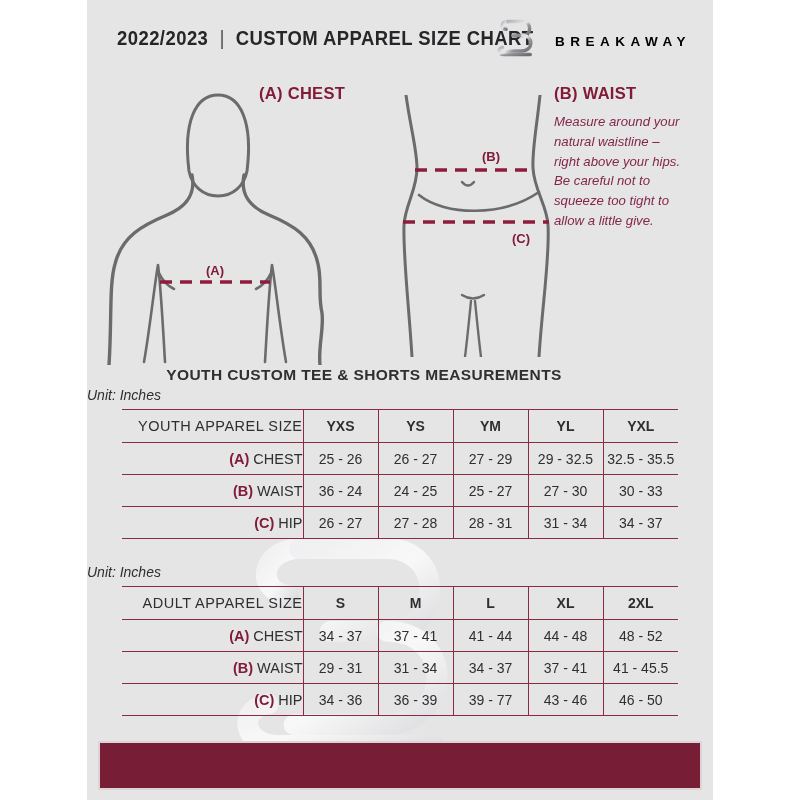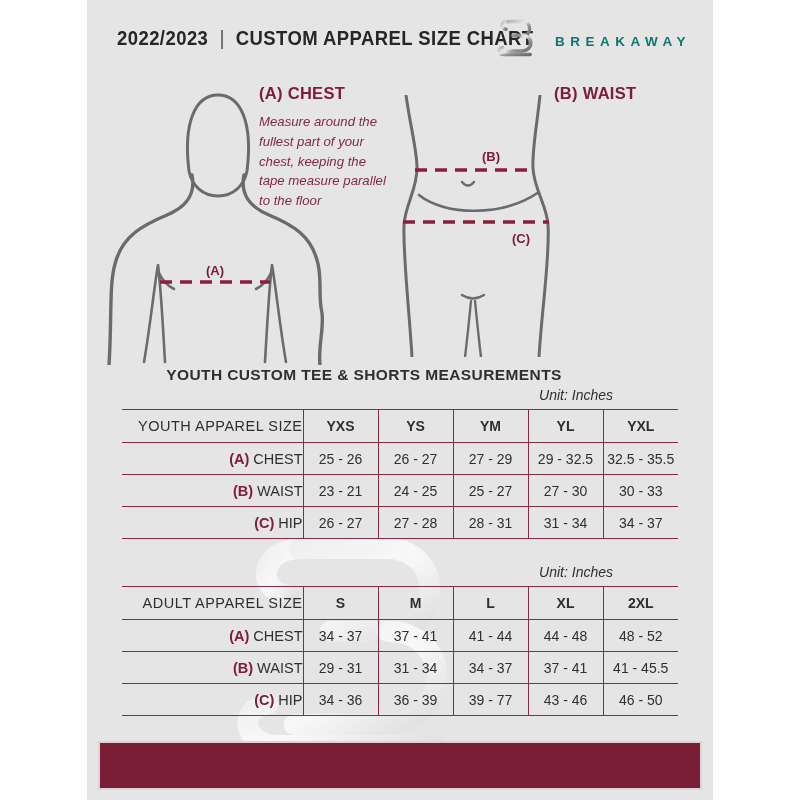--- a/index.html
+++ b/index.html
@@ -14,38 +14,38 @@
   html,body{margin:0;padding:0;}
   body{width:800px;height:800px;background:#ffffff;font-family:"Liberation Sans",sans-serif;position:relative;overflow:hidden;}
   .canvas{position:absolute;inset:0;}
   .page{position:absolute;left:87px;top:0;width:626px;height:800px;background:var(--page-bg);}
 
   
   .hdr{position:absolute;left:30px;top:26px;display:flex;align-items:center;gap:11px;transform:scaleX(.88);transform-origin:left center;white-space:nowrap;}
   .hdr .year,.hdr .title{font-size:21px;font-weight:700;letter-spacing:.5px;color:#262628;}
   .hdr .divider{font-size:20px;font-weight:300;color:#4a4a4d;padding:0 2px;}
   .logo{position:absolute;left:406px;top:13px;width:52px;height:50px;}
-  .brand{position:absolute;left:468px;top:34px;font-size:13.5px;font-weight:700;letter-spacing:5.5px;color:#0f766e;}
+  .brand{position:absolute;left:468px;top:34px;font-size:13.5px;font-weight:700;letter-spacing:5.5px;color:#000000;}
 
   
   .torso{position:absolute;left:20px;top:83px;width:218px;height:282px;}
   .lower{position:absolute;left:306px;top:95px;width:165px;height:262px;}
   .diagram-label{font-family:"Liberation Sans",sans-serif;font-size:13px;font-weight:700;fill:var(--maroon);}
 
   
   .instr{position:absolute;width:182px;}
   .instr h3{margin:0;font-size:16.5px;font-weight:800;color:var(--maroon);letter-spacing:.3px;}
   .instr p{margin:9px 0 0;font-size:13.2px;font-style:italic;font-weight:500;line-height:1.5;color:#83264a;white-space:pre-line;}
   .instr-a{left:172px;top:84px;}
   .instr-b{left:467px;top:84px;}
   .instr-c{left:467px;top:220px;}
 
   
   .section-title{position:absolute;left:0;width:554px;text-align:center;font-size:15.5px;font-weight:700;letter-spacing:.4px;color:#2f2f31;}
-  .unit{position:absolute;left:0;width:526px;text-align:right;font-size:14px;font-style:italic;color:#2f2f31;}
+  .unit{position:absolute;left:0;width:526px;text-align:left;font-size:14px;font-style:italic;color:#2f2f31;}
   .t-youth{top:366px;} .u-youth{top:387px;}
   .t-adult{top:543px;} .u-adult{top:564px;}
 
   
   .size-table{position:absolute;left:35px;border-collapse:collapse;table-layout:fixed;width:556px;color:#2f2f31;}
   .tbl-youth{top:409px;} .tbl-adult{top:586px;}
   .size-table tr{border-top:1.6px solid var(--line);}
   .size-table{border-bottom:1.6px solid var(--line);}
   .size-table th,.size-table td{padding:0;text-align:center;height:31px;font-size:14px;font-weight:400;}
   .size-table thead th{height:32px;font-weight:700;}
@@ -129,28 +129,29 @@
         <path d="M 82 206 C 84 226 86 246 88 262" stroke-width="2.4"></path>
       </g>
       <path d="M 22 75 H 140" stroke="var(--dash)" stroke-width="3.4" stroke-dasharray="12 8" fill="none"></path>
       <path d="M 10 127 H 156" stroke="var(--dash)" stroke-width="3.4" stroke-dasharray="12 8" fill="none"></path>
       <text class="diagram-label" x="98" y="66" text-anchor="middle">(B)</text>
       <text class="diagram-label" x="128" y="148" text-anchor="middle">(C)</text>
     </svg>
 
     <div class="instr instr-a">
       <h3>(A) CHEST</h3>
-      <p>Measure around the
-fullest part of your
-chest, keeping the
-tape measure parallel
-to the floor</p>
     </div>
     <div class="instr instr-b">
       <h3>(B) WAIST</h3>
+      <p>Measure around your
+natural waistline –
+right above your hips.
+Be careful not to
+squeeze too tight to
+allow a little give.</p>
     </div>
 
     <div class="section-title t-youth">YOUTH CUSTOM TEE &amp; SHORTS MEASUREMENTS</div>
     <div class="unit u-youth">Unit: Inches</div>
     <table class="size-table tbl-youth">
       <colgroup>
           <col style="width:181px">
           <col style="width:75px">
           <col style="width:75px">
           <col style="width:75px">
@@ -171,21 +172,21 @@
         <tr>
           <td class="c0"><span class="pfx">(A)</span> <span>CHEST</span></td>
           <td>25 - 26</td>
           <td>26 - 27</td>
           <td>27 - 29</td>
           <td>29 - 32.5</td>
           <td>32.5 - 35.5</td>
         </tr>
         <tr>
           <td class="c0"><span class="pfx">(B)</span> <span>WAIST</span></td>
-          <td>23 - 21</td>
+          <td>36 - 24</td>
           <td>24 - 25</td>
           <td>25 - 27</td>
           <td>27 - 30</td>
           <td>30 - 33</td>
         </tr>
         <tr>
           <td class="c0"><span class="pfx">(C)</span> <span>HIP</span></td>
           <td>26 - 27</td>
           <td>27 - 28</td>
           <td>28 - 31</td>

